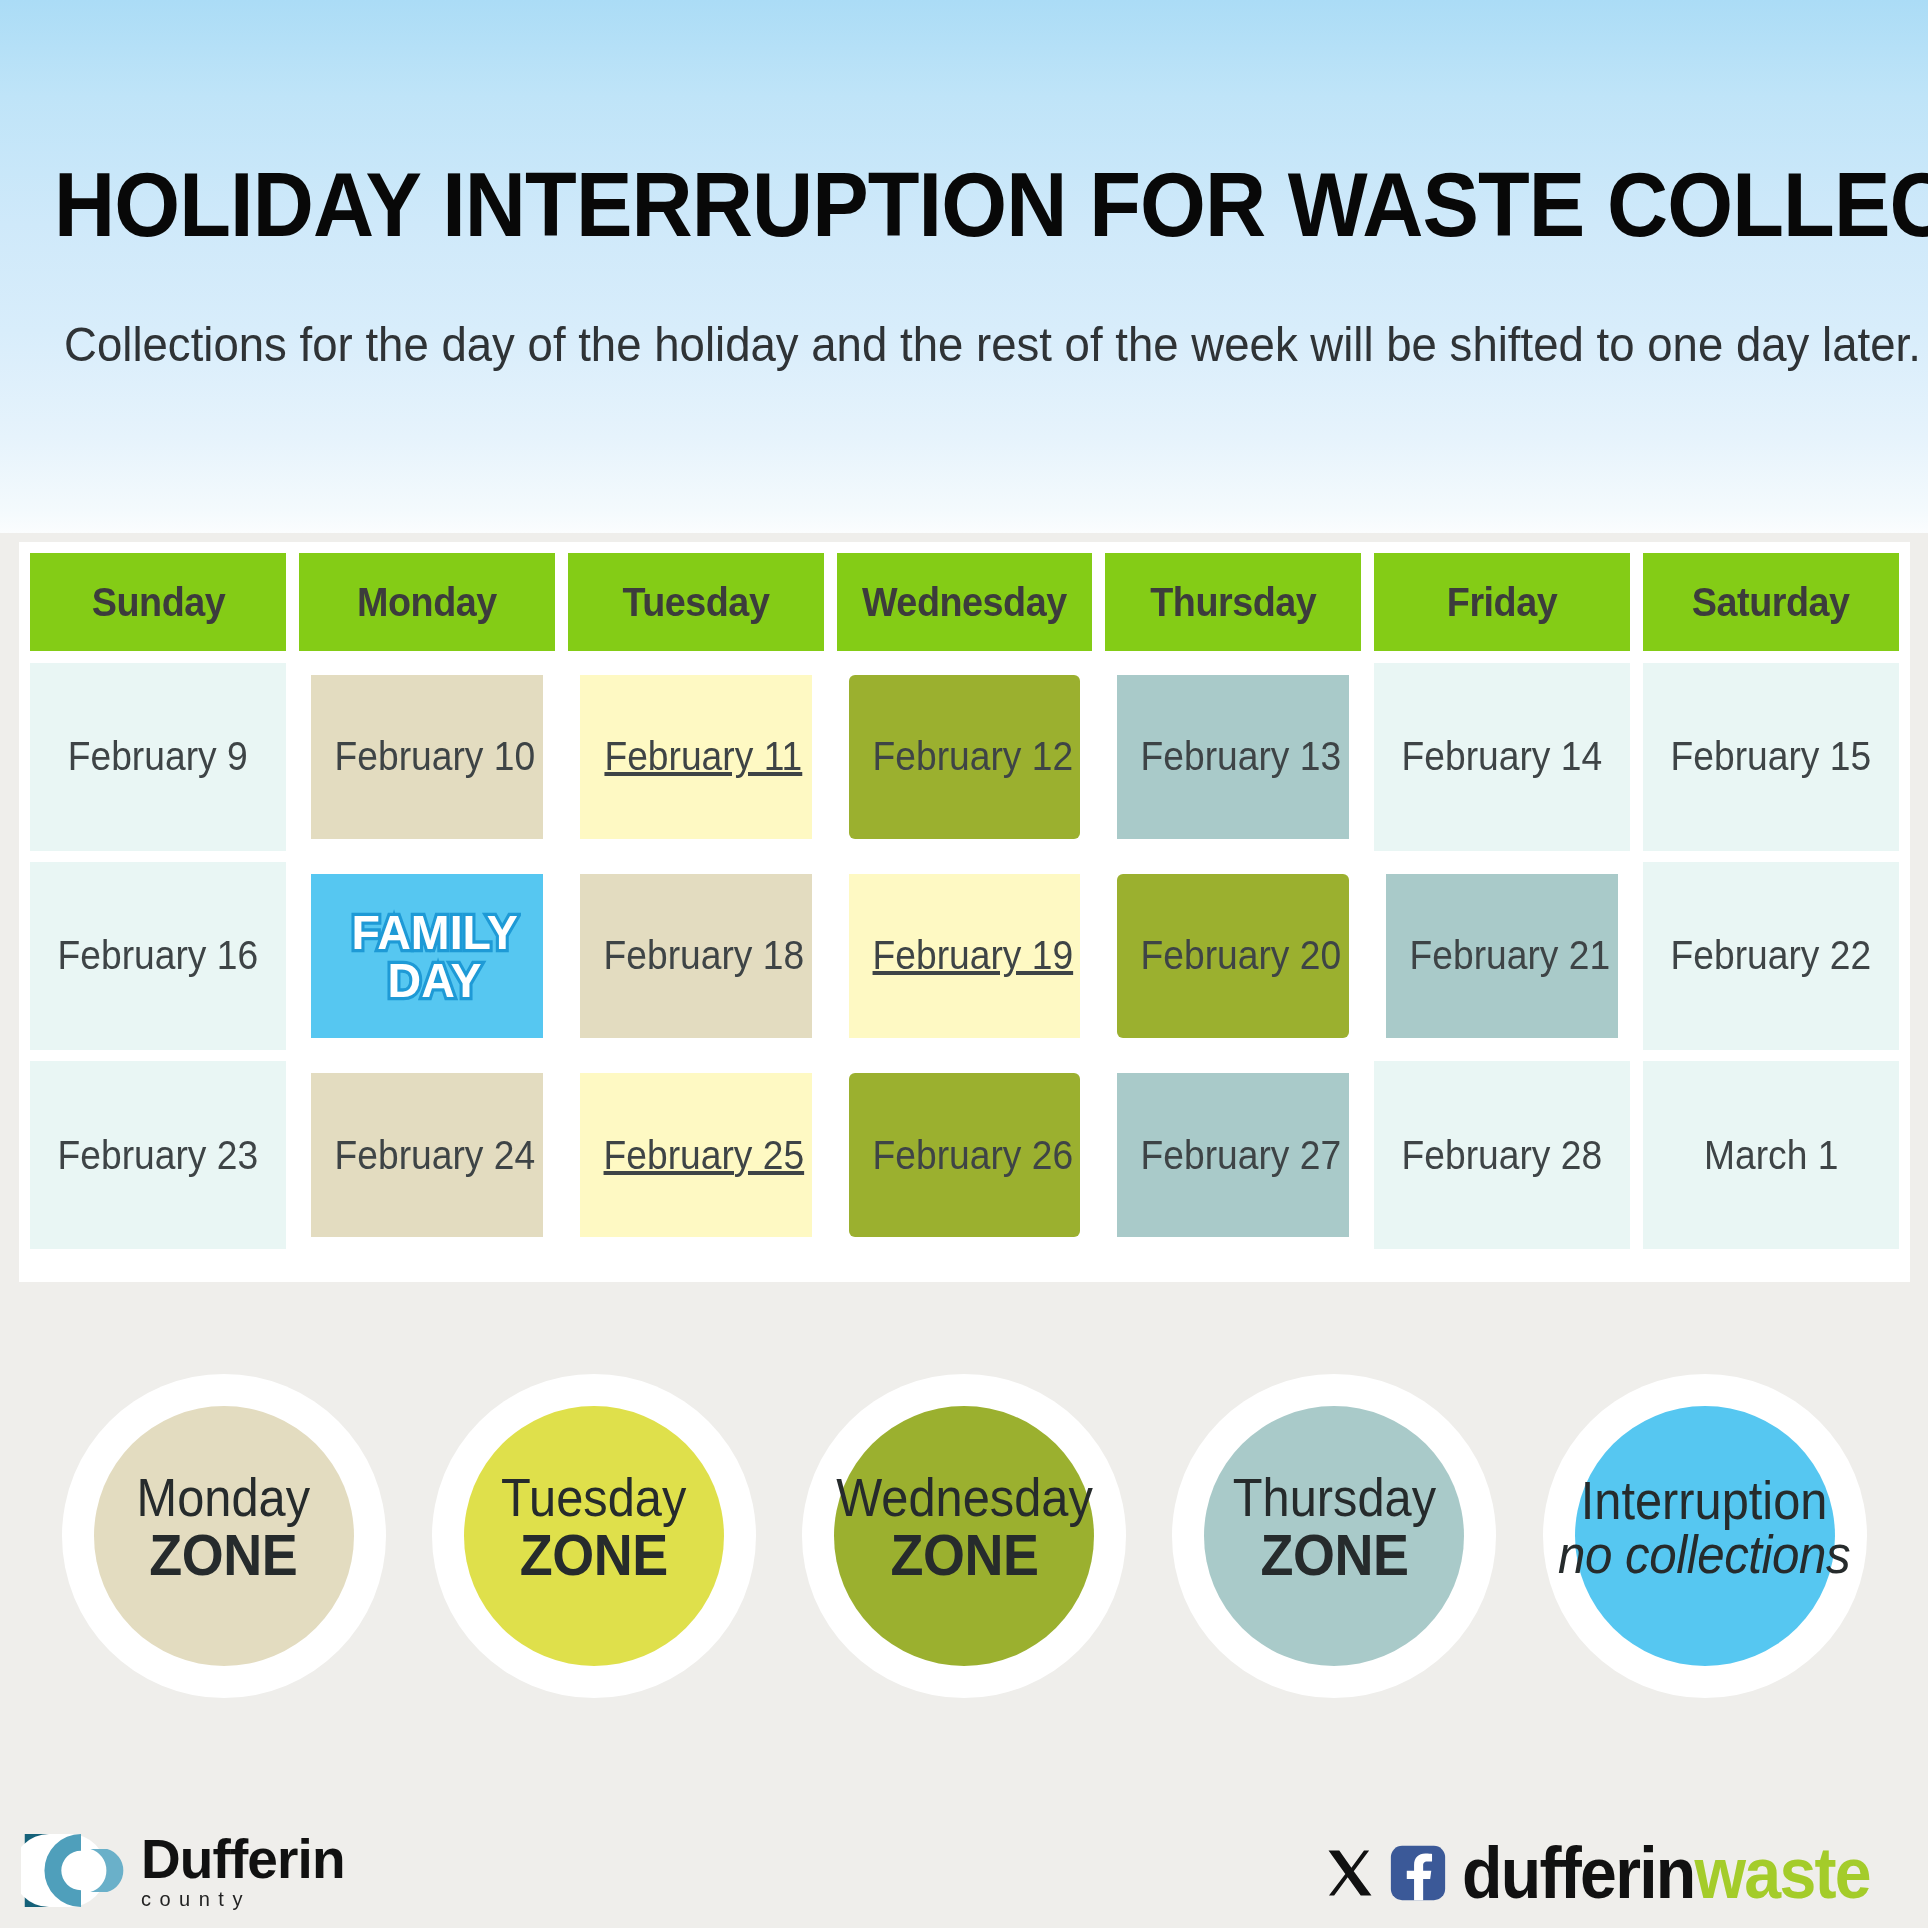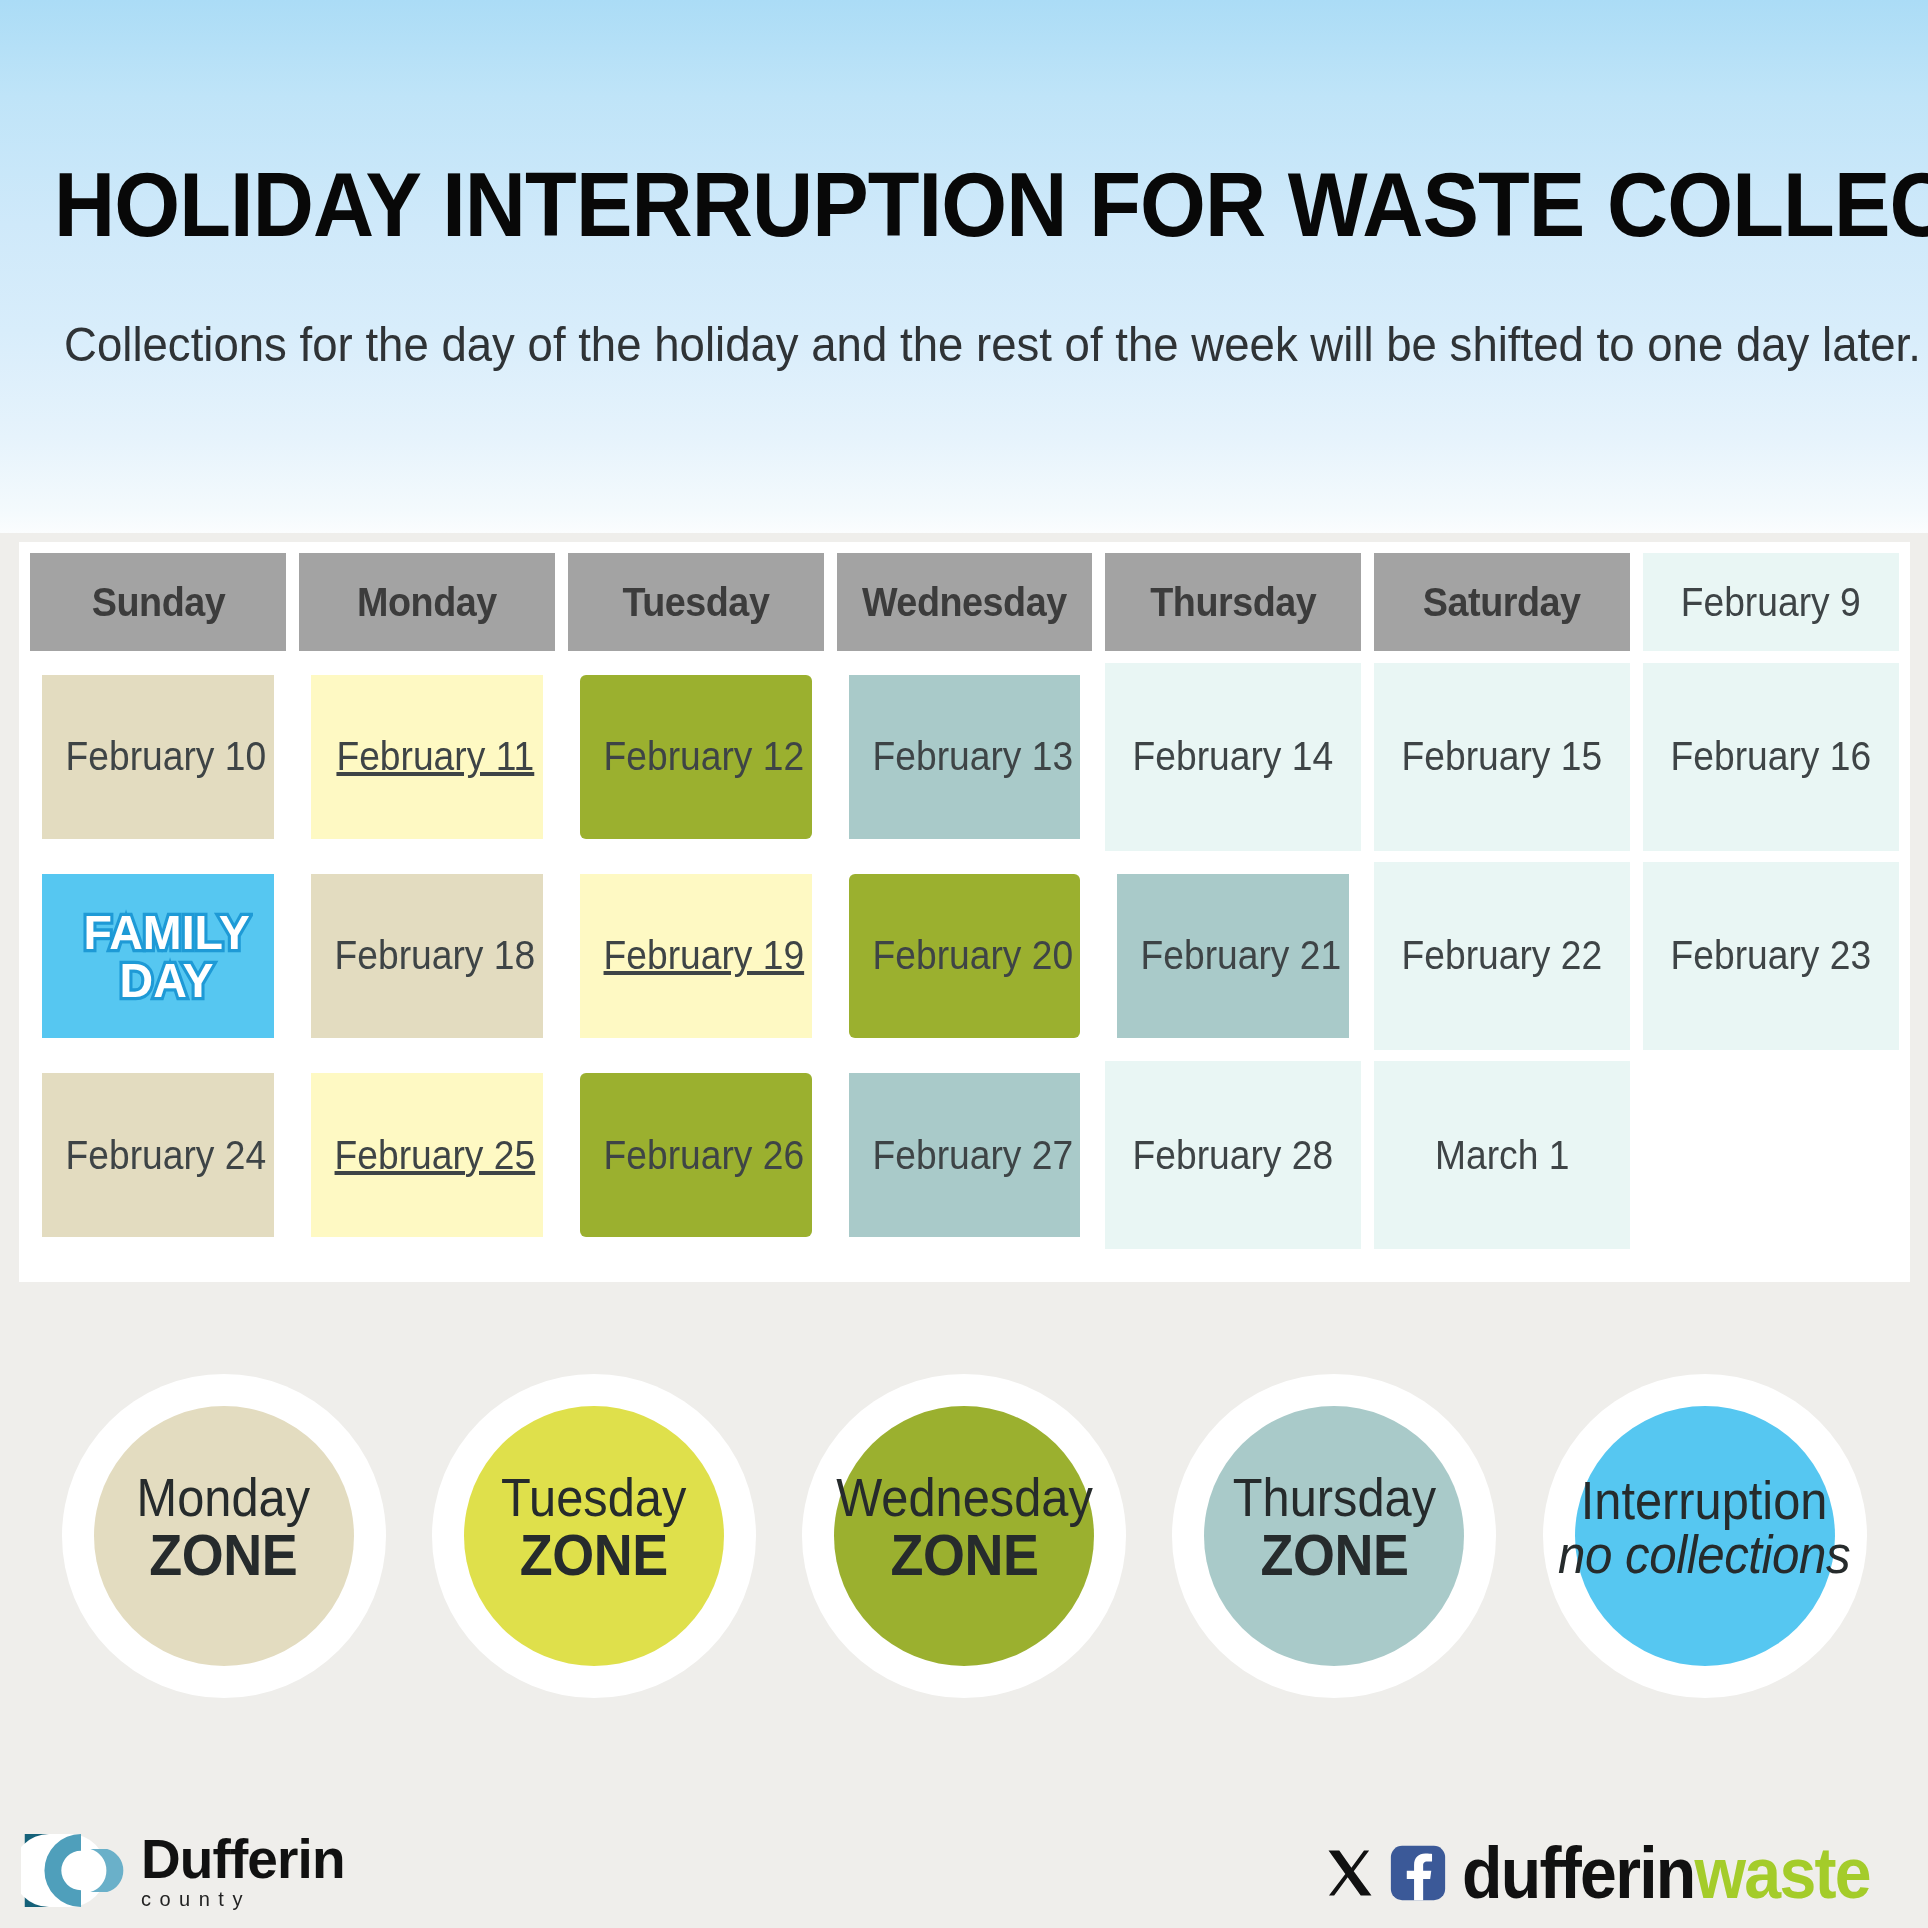--- a/index.html
+++ b/index.html
@@ -64,21 +64,21 @@
   .cal-grid {
     display: grid;
     grid-template-columns: repeat(7, 1fr);
     grid-template-rows: 98px 188px 188px 188px;
     column-gap: 13px;
     row-gap: 11.3px;
     width: 100%;
     height: 100%;
   }
   .dow {
-    background: #a3a3a3;
+    background: #84cc16;
     display: flex;
     align-items: center;
     justify-content: center;
     font-size: 41px;
     font-weight: 700;
     color: #3c3c3c;
     letter-spacing: -0.5px;
   }
   .dow span { transform: scaleX(0.92); display:inline-block; }
 
@@ -250,20 +250,23 @@
           <span>Monday</span>
         </div>
       <div class="dow">
           <span>Tuesday</span>
         </div>
       <div class="dow">
           <span>Wednesday</span>
         </div>
       <div class="dow">
           <span>Thursday</span>
+        </div>
+      <div class="dow">
+          <span>Friday</span>
         </div>
       <div class="dow">
           <span>Saturday</span>
         </div>
 
       <div class="cell z-none">
           <span class="lbl">February 9</span>
         </div>
       <div class="cell z-mon">
           <span class="lbl">February 10</span>

